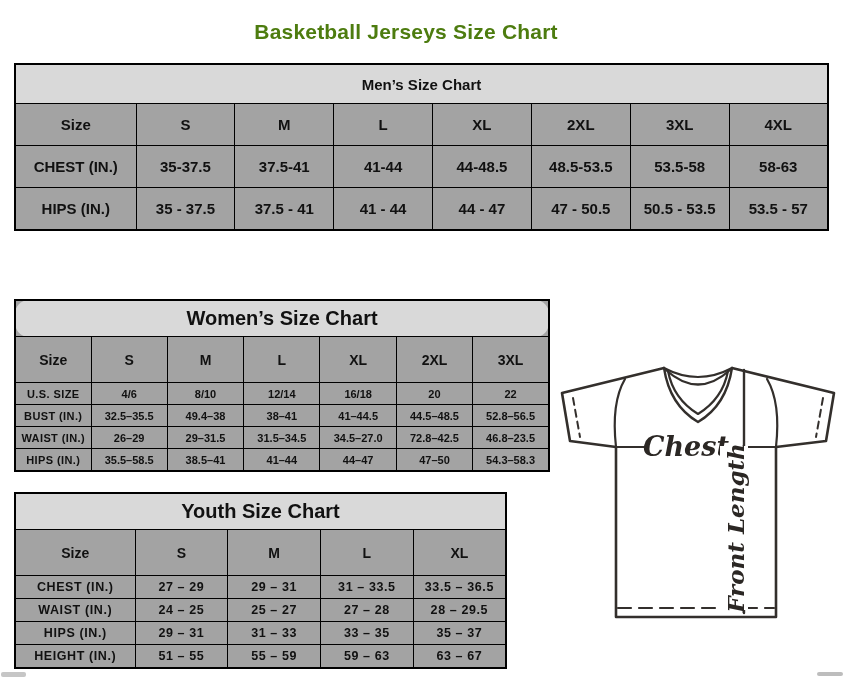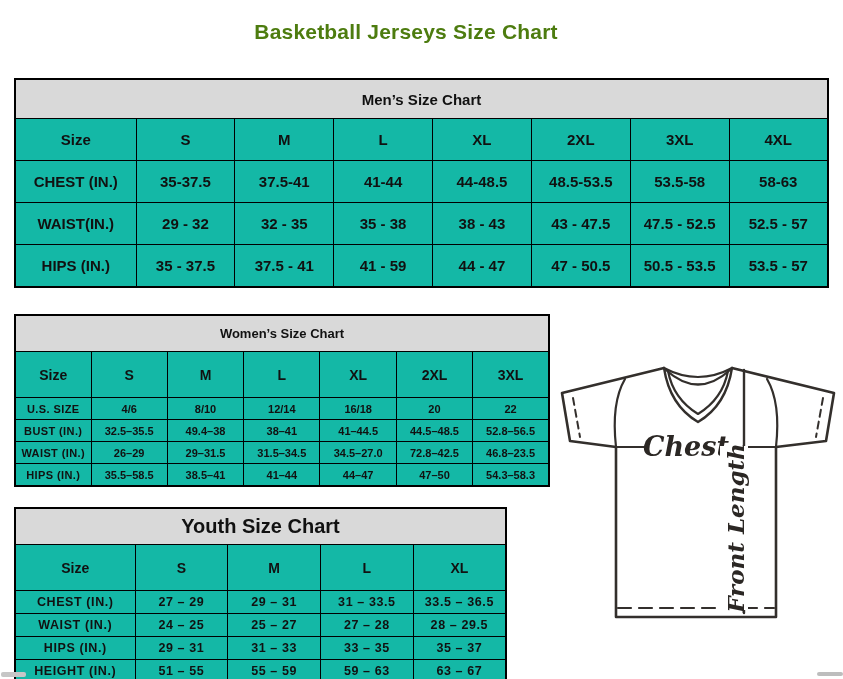--- a/index.html
+++ b/index.html
@@ -6,36 +6,36 @@
   body{
     width:843px;height:679px;position:relative;background:#ffffff;
     font-family:"Liberation Sans",sans-serif;color:#000;overflow:hidden;
   }
   .page-title{
     position:absolute;left:0;top:6px;width:812px;text-align:center;
     font-size:21px;font-weight:bold;letter-spacing:.2px;color:#4d7c0f;
   }
   table.size-table{
     position:absolute;border-collapse:collapse;table-layout:fixed;
-    border:2px solid #000;background:#14b8a6;margin-top:15px;
+    border:2px solid #000;background:#a3a3a3;
   }
   table.size-table td,table.size-table th{
     border:1px solid #000;text-align:center;vertical-align:middle;
     font-weight:bold;color:#111;padding:0 2px;
   }
   tr.title-row td{background:#d9d9d9;font-weight:bold;}
   
   .t-men{left:14px;top:63px;width:815px;}
   .t-men tr.title-row td{height:38px;font-size:15px;}
   .t-men th{height:41px;font-size:15px;}
   .t-men tr.data-row td{height:41px;font-size:15px;}
   .t-men col.col-first{width:121px;}
   
   .t-women{left:14px;top:299px;width:536px;}
-  .t-women tr.title-row td{height:35px;font-size:13px;}
+  .t-women tr.title-row td{height:35px;font-size:20px;border-radius:14px;}
   .t-women th{height:45px;font-size:14px;}
   .t-women tr.data-row td{height:21px;font-size:11px;}
   .t-women td.row-label{font-size:11px;letter-spacing:.4px;}
   .t-women col.col-first{width:76px;}
   
   .t-youth{left:14px;top:492px;width:493px;}
   .t-youth tr.title-row td{height:35px;font-size:20px;}
   .t-youth th{height:45px;font-size:14px;}
   .t-youth tr.data-row td{height:22px;font-size:12.5px;letter-spacing:.6px;}
   .t-youth td.row-label{font-size:11px;letter-spacing:.4px;}
@@ -86,34 +86,24 @@
         <td class="row-label">CHEST (IN.)</td>
         <td>35-37.5</td>
         <td>37.5-41</td>
         <td>41-44</td>
         <td>44-48.5</td>
         <td>48.5-53.5</td>
         <td>53.5-58</td>
         <td>58-63</td>
       </tr>
       <tr class="data-row">
-        <td class="row-label">WAIST(IN.)</td>
-        <td>29 - 32</td>
-        <td>32 - 35</td>
-        <td>35 - 38</td>
-        <td>38 - 43</td>
-        <td>43 - 47.5</td>
-        <td>47.5 - 52.5</td>
-        <td>52.5 - 57</td>
-      </tr>
-      <tr class="data-row">
         <td class="row-label">HIPS (IN.)</td>
         <td>35 - 37.5</td>
         <td>37.5 - 41</td>
-        <td>41 - 59</td>
+        <td>41 - 44</td>
         <td>44 - 47</td>
         <td>47 - 50.5</td>
         <td>50.5 - 53.5</td>
         <td>53.5 - 57</td>
       </tr>
     </tbody>
   </table>
 <table class="size-table t-women">
     <colgroup>
       <col class="col-first">

